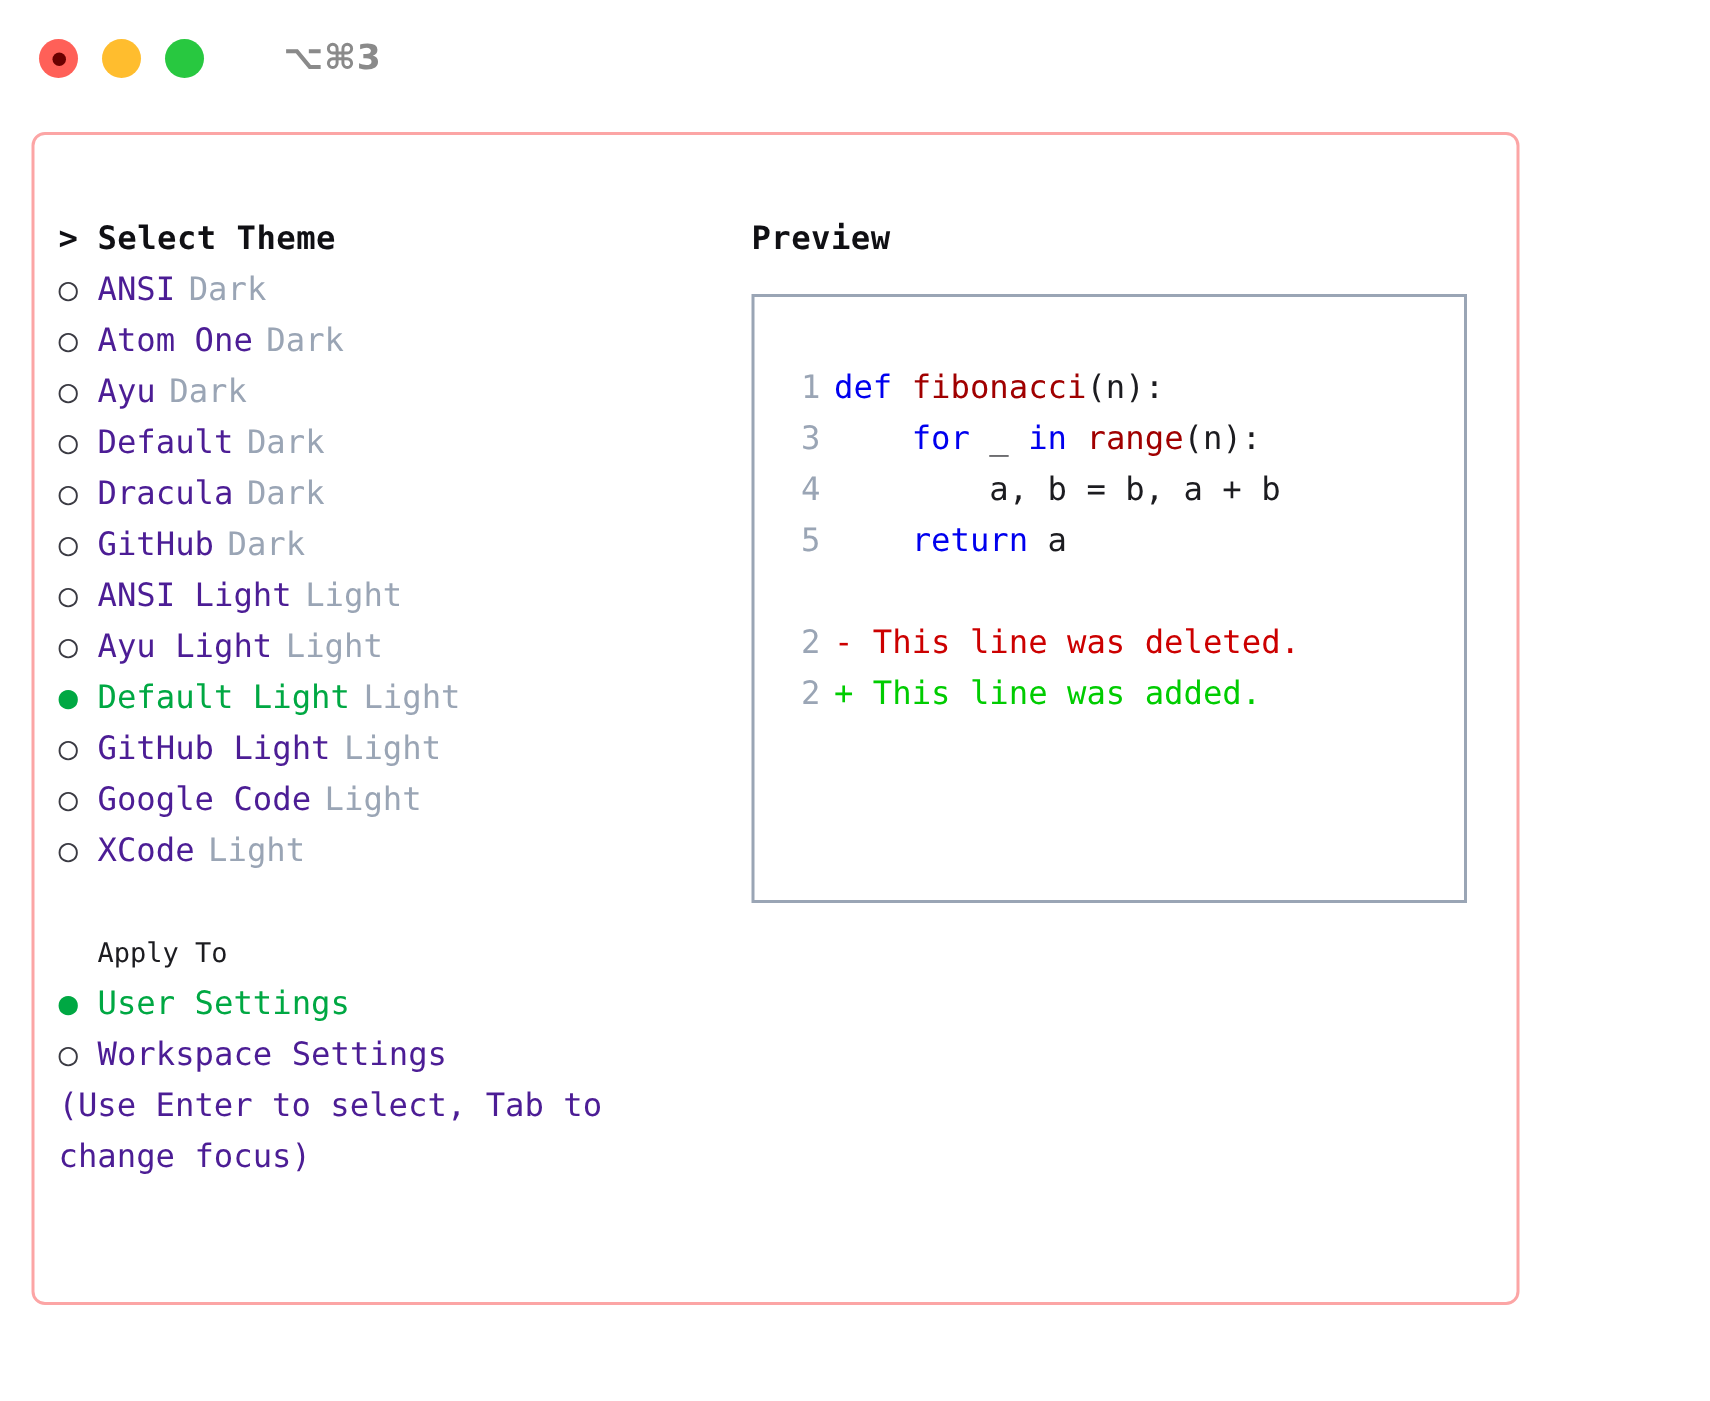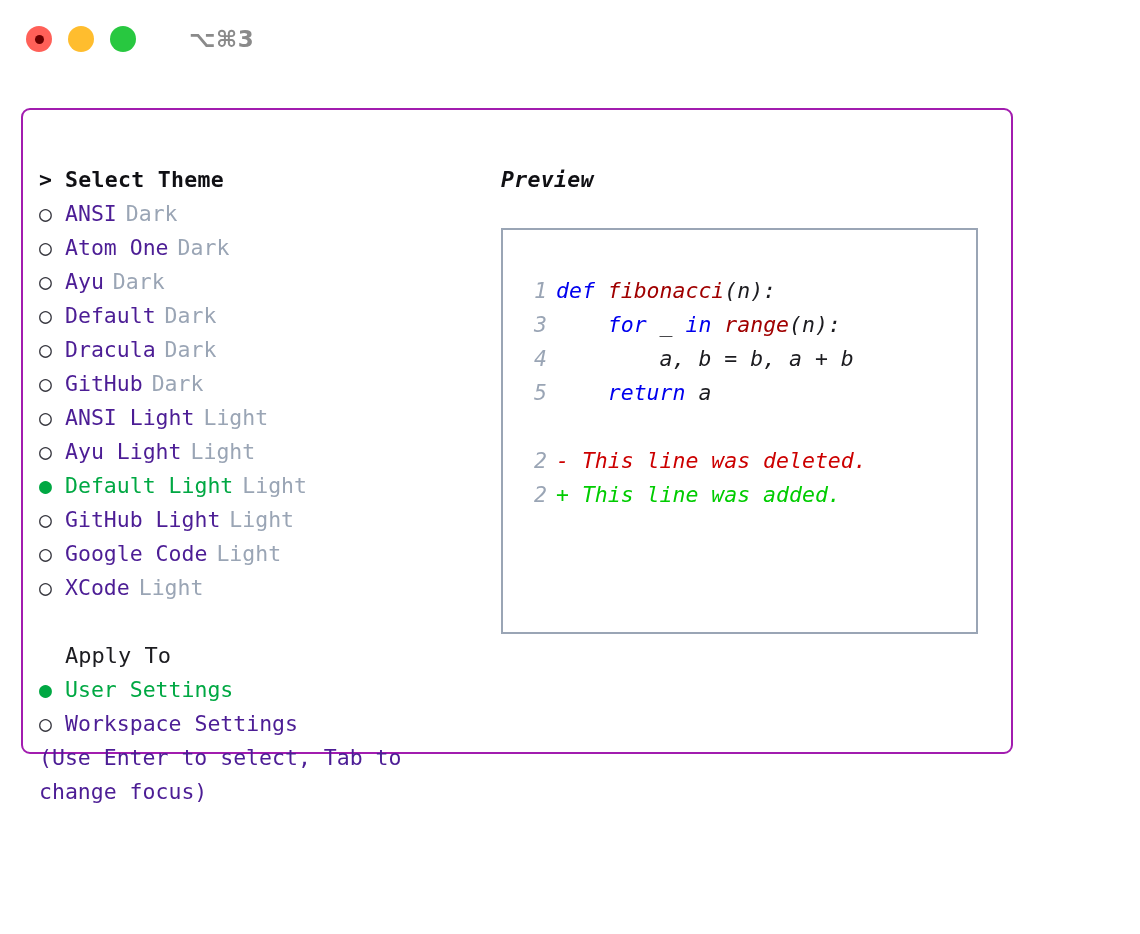--- a/index.html
+++ b/index.html
@@ -64,24 +64,24 @@
     font-weight: bold;
     color: #8a8a8a;
     letter-spacing: 0.5px;
     font-family: "DejaVu Sans", "Liberation Sans", sans-serif;
   }
 
   
   .panel {
     position: absolute;
     left: 21px;
-    top: 108px;
+    top: 88px;
     width: 992px;
-    height: 646px;
-    border: 2px solid #a21caf;
+    height: 782px;
+    border: 2px solid #fca5a5;
     border-radius: 9px;
     box-sizing: border-box;
     background: #ffffff;
   }
 
   
   .left-col {
     position: absolute;
     left: 16px;
     top: 53px;
@@ -114,48 +114,47 @@
   .name { color: #4c1d95; }
   .row.selected .name { color: #00a843; margin-top: 24px; }
   .badge {
     color: #9aa5b5;
     margin-left: 9px;
   }
   .spacer-sm { height: 34px; }
   .section-title {
     height: 34px;
     line-height: 34px;
-    font-size: 22px;
+    font-size: 18px;
     color: #1c1c20;
     padding-left: 26px;
   }
   .hint {
     font-size: 21.5px;
     line-height: 34px;
     color: #4c1d95;
     width: 412px;
   }
 
   
   .right-col {
     position: absolute;
     left: 478px;
     top: 53px;
     width: 490px;
-    font-style: italic;
   }
   .preview-title {
     font-size: 21.5px;
     font-weight: bold;
     color: #101014;
     letter-spacing: 0.3px;
     line-height: 34px;
   }
   .preview-box {
-    margin-top: 31px;
+    margin-top: 19px;
     width: 477px;
     height: 406px;
     border: 2px solid #9aa5b5;
     box-sizing: border-box;
     background: #ffffff;
     padding: 44px 0 0 14px;
   }
   .code-line {
     height: 34px;
     line-height: 34px;

